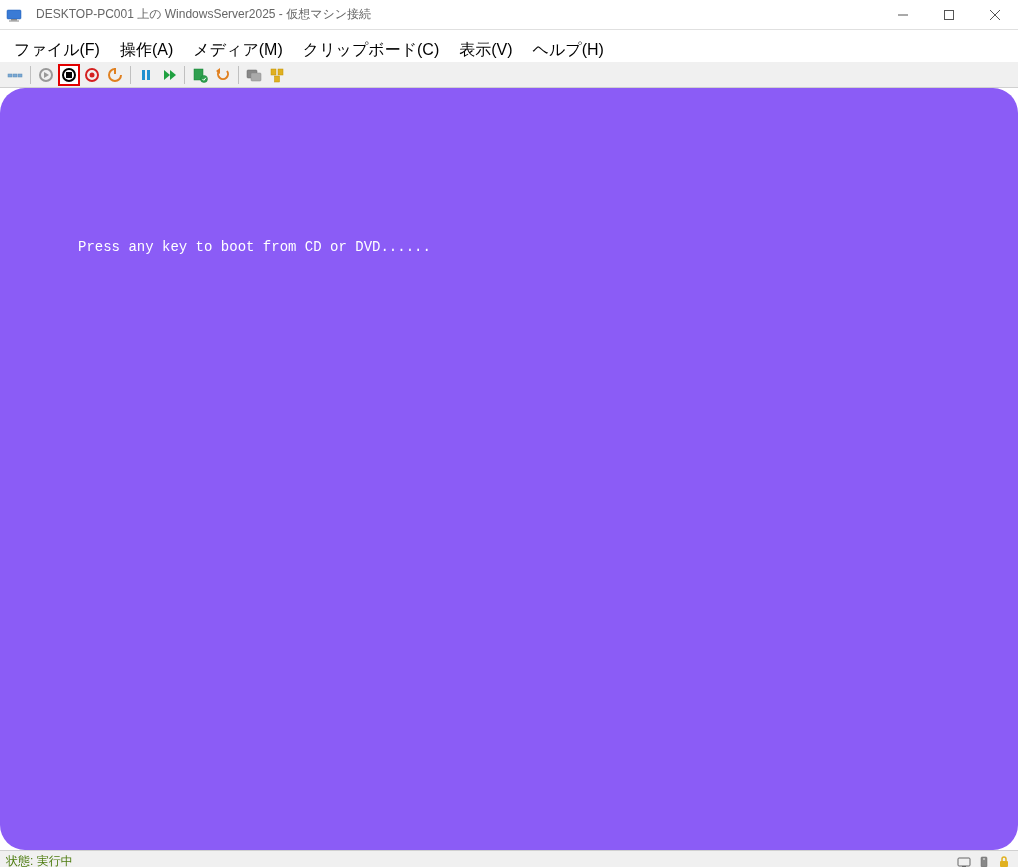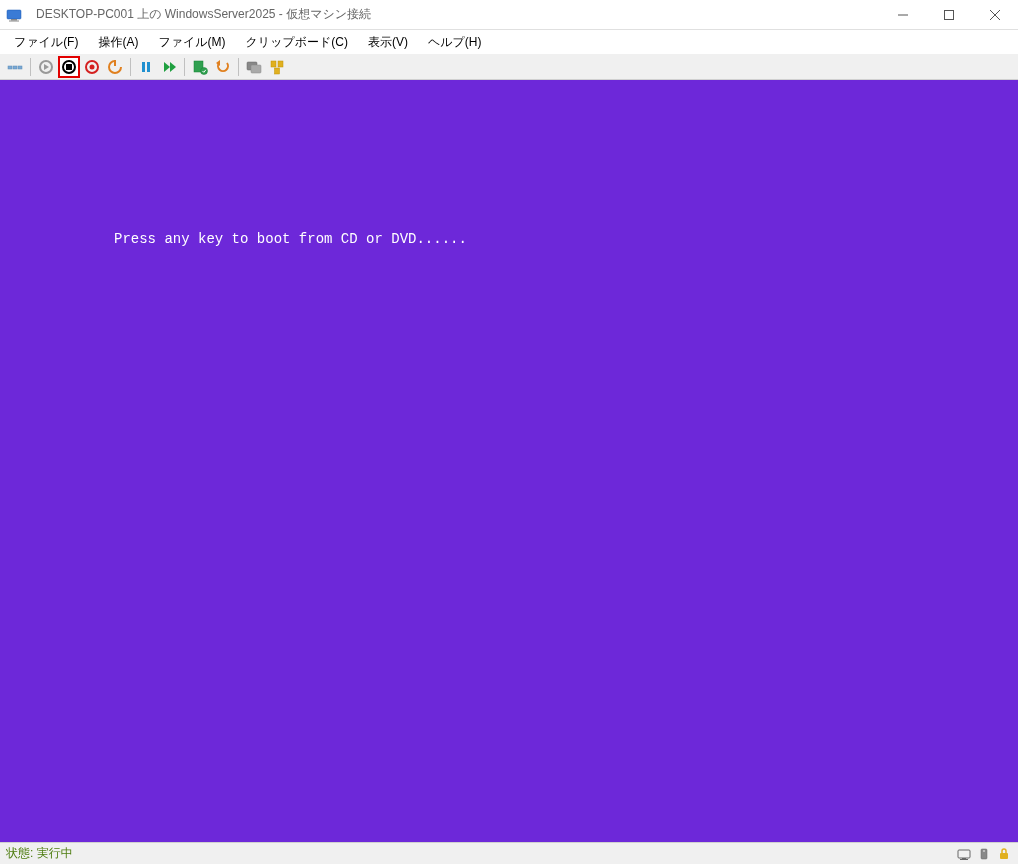--- a/index.html
+++ b/index.html
@@ -61,22 +61,23 @@
       color: #555555;
     }
 
     
     .menu-bar {
       height: 24px;
       background: #ffffff;
       display: flex;
       align-items: center;
       padding: 0 4px;
-      font-size: 12px;
+      font-size: 16px;
       color: #000000;
+      margin-top: 8px;
     }
 
     .menu-item {
       padding: 3px 10px;
       cursor: pointer;
     }
 
     
     .toolbar {
       height: 26px;
@@ -105,30 +106,31 @@
 
     .tb-separator {
       width: 1px;
       height: 18px;
       background: #c0c0c0;
       margin: 0 3px;
     }
 
     
     .console {
-      background: #6d28d9;
+      background: #8b5cf6;
       width: 100%;
       height: 762px;
       position: relative;
       color: #ffffff;
       font-family: "Consolas", "Courier New", monospace;
       font-size: 14px;
       padding-top: 150px;
-      padding-left: 114px;
+      padding-left: 78px;
       line-height: 1.4;
+      border-radius: 25px;
     }
 
     .console-line {
       white-space: pre;
     }
 
     
     .status-bar {
       height: 22px;
       background: #f0f0f0;
@@ -185,21 +187,21 @@
           <line x1="0" y1="0" x2="10" y2="10" stroke="currentColor" stroke-width="1"></line>
           <line x1="10" y1="0" x2="0" y2="10" stroke="currentColor" stroke-width="1"></line>
         </svg>
     </div>
   </div>
 </div>
 
 <div class="menu-bar">
   <div class="menu-item">ファイル(F)</div>
   <div class="menu-item">操作(A)</div>
-  <div class="menu-item">ファイル(M)</div>
+  <div class="menu-item">メディア(M)</div>
   <div class="menu-item">クリップボード(C)</div>
   <div class="menu-item">表示(V)</div>
   <div class="menu-item">ヘルプ(H)</div>
 </div>
 
 <div class="toolbar">
   <div class="tb-btn">
     <svg width="16" height="16" viewBox="0 0 16 16">
       <rect x="1" y="7" width="4" height="3" fill="#7aa9d4" stroke="#5a89b4" stroke-width="0.5"></rect>
       <rect x="6" y="7" width="4" height="3" fill="#7aa9d4" stroke="#5a89b4" stroke-width="0.5"></rect>

